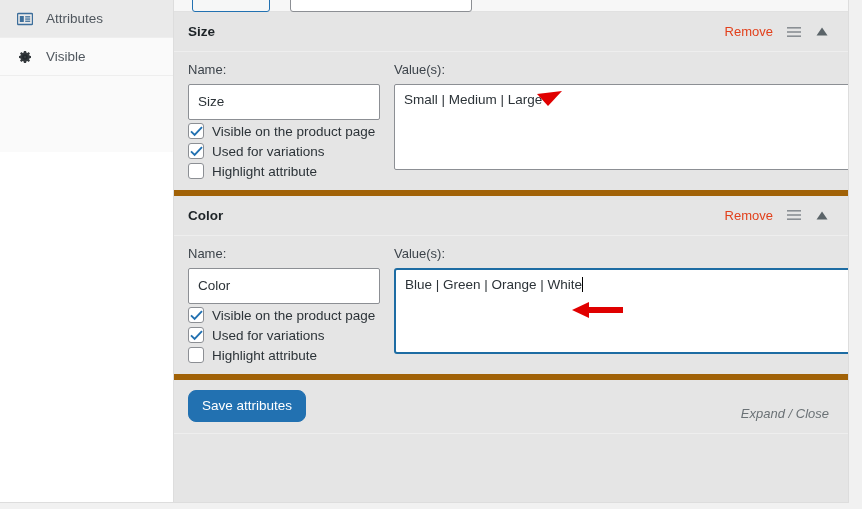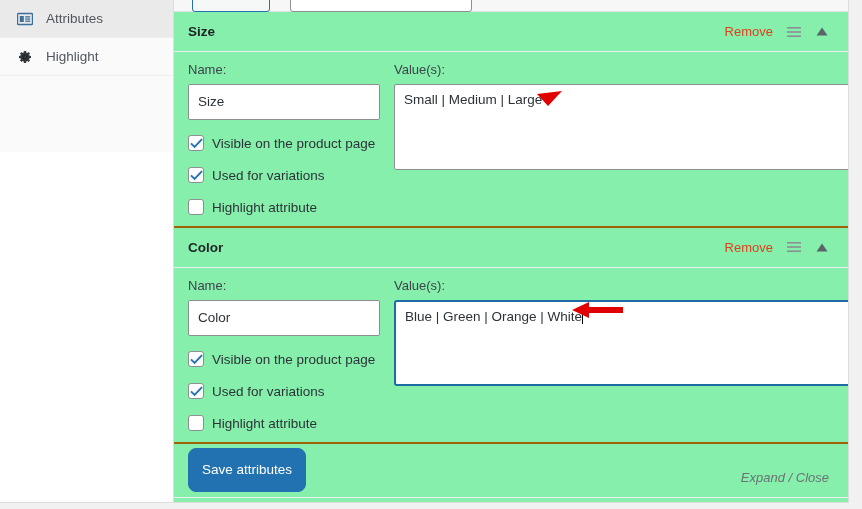--- a/index.html
+++ b/index.html
@@ -102,21 +102,21 @@
     bottom: 0;
     background: #ffffff;
   }
 
   
   #content {
     position: absolute;
     left: 174px; top: 12px;
     width: 675px;
     height: 491px;
-    background: #86efac;
+    background: #e5e5e5;
     box-sizing: border-box;
   }
 
   
   .attr-block { position: relative; }
   .attr-head {
     position: relative;
     height: 40px;
     border-bottom: 1px solid #eeeeee;
     display: flex;
@@ -147,21 +147,21 @@
     align-items: center;
     justify-content: center;
     width: 14px;
     height: 14px;
     cursor: pointer;
   }
 
   .attr-body {
     position: relative;
     padding: 10px 28px 10px 14px;
-    border-bottom: 2px solid #a16207;
+    border-bottom: 6px solid #a16207;
     box-sizing: border-box;
   }
   .attr-grid {
     display: flex;
     gap: 0;
   }
   .col-name { width: 206px; flex: 0 0 206px; }
   .col-values { flex: 1 1 auto; padding-left: 0; }
 
   .field-label {
@@ -207,21 +207,21 @@
   .resize-grip {
     position: absolute;
     width: 12px; height: 12px;
     pointer-events: none;
   }
 
   
   .cb-row {
     display: flex;
     align-items: center;
-    margin-top: 15px;
+    margin-top: 3px;
     height: 17px;
   }
   .cb-box {
     width: 16px; height: 16px;
     border: 1px solid #8c8f94;
     border-radius: 3px;
     background: #ffffff;
     box-sizing: border-box;
     margin-right: 8px;
     display: inline-flex;
@@ -245,21 +245,21 @@
     align-items: center;
     padding: 0 20px 0 14px;
     box-sizing: border-box;
     border-bottom: 1px solid #eeeeee;
   }
   #save-attributes-button {
     background: #2271b1;
     color: #ffffff;
     border: 1px solid #2271b1;
     border-radius: 8px;
-    height: 44px;
+    height: 32px;
     padding: 0 13px;
     font-family: "Liberation Sans", sans-serif;
     font-size: 13.5px;
     cursor: pointer;
     line-height: 30px;
   }
   #expand-close-link {
     margin-left: auto;
     font-style: italic;
     font-size: 13px;
@@ -314,21 +314,21 @@
     </div>
 
 
     <div class="side-item">
       <span class="side-ico">
         <svg width="16" height="16" viewBox="0 0 16 16">
           <path fill="#23282d" d="M8 5.2a2.8 2.8 0 100 5.6 2.8 2.8 0 000-5.6zm0 4.1a1.3 1.3 0 110-2.6 1.3 1.3 0 010 2.6z"></path>
           <path fill="#23282d" d="M14 6.9l-1.4-.2a4.9 4.9 0 00-.5-1.2l.9-1.1-1.4-1.4-1.1.9a4.9 4.9 0 00-1.2-.5L9.1 2H6.9l-.2 1.4a4.9 4.9 0 00-1.2.5l-1.1-.9-1.4 1.4.9 1.1a4.9 4.9 0 00-.5 1.2L2 6.9v2.2l1.4.2c.12.42.29.82.5 1.2l-.9 1.1 1.4 1.4 1.1-.9c.38.21.78.38 1.2.5l.2 1.4h2.2l.2-1.4c.42-.12.82-.29 1.2-.5l1.1.9 1.4-1.4-.9-1.1c.21-.38.38-.78.5-1.2l1.4-.2V6.9z" opacity="0.92"></path>
         </svg>
       </span>
-      <span class="side-label">Highlight</span>
+      <span class="side-label">Visible</span>
     </div>
 
 
     <div id="sidebar-filler"></div>
   </div>
 
   <div id="content">
 
     <div class="attr-block">
       <div class="attr-head">

